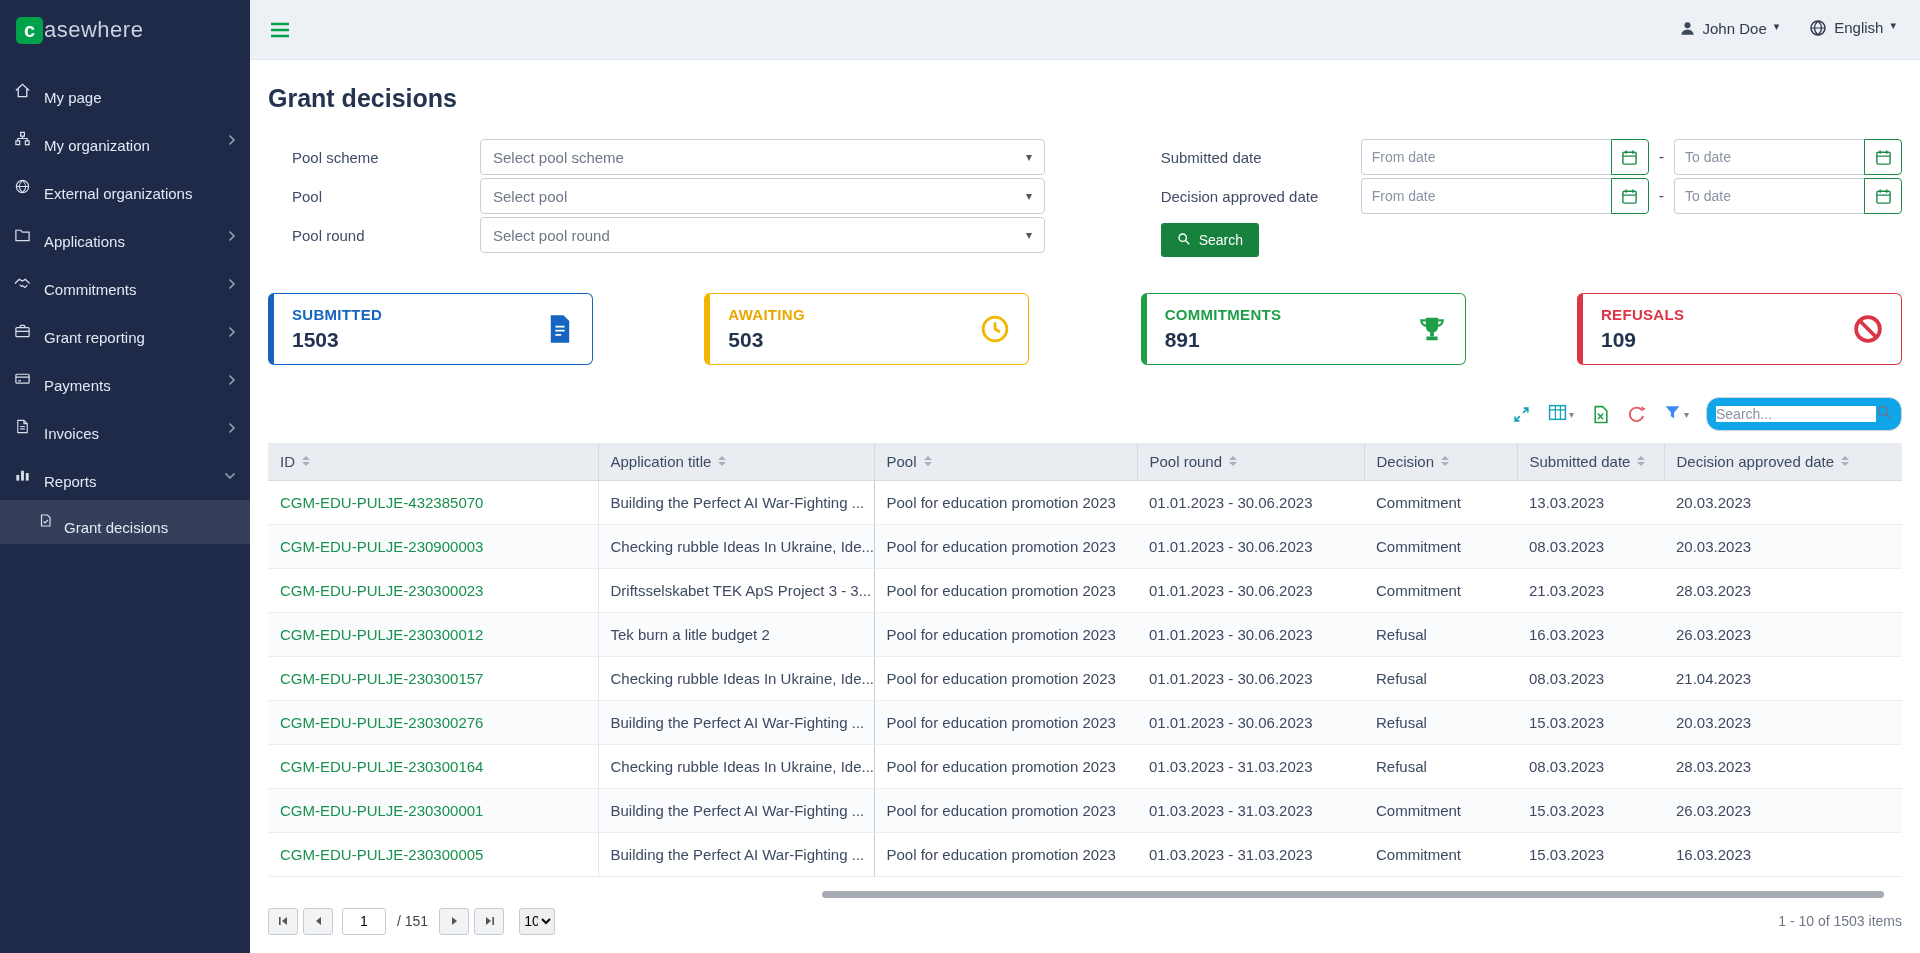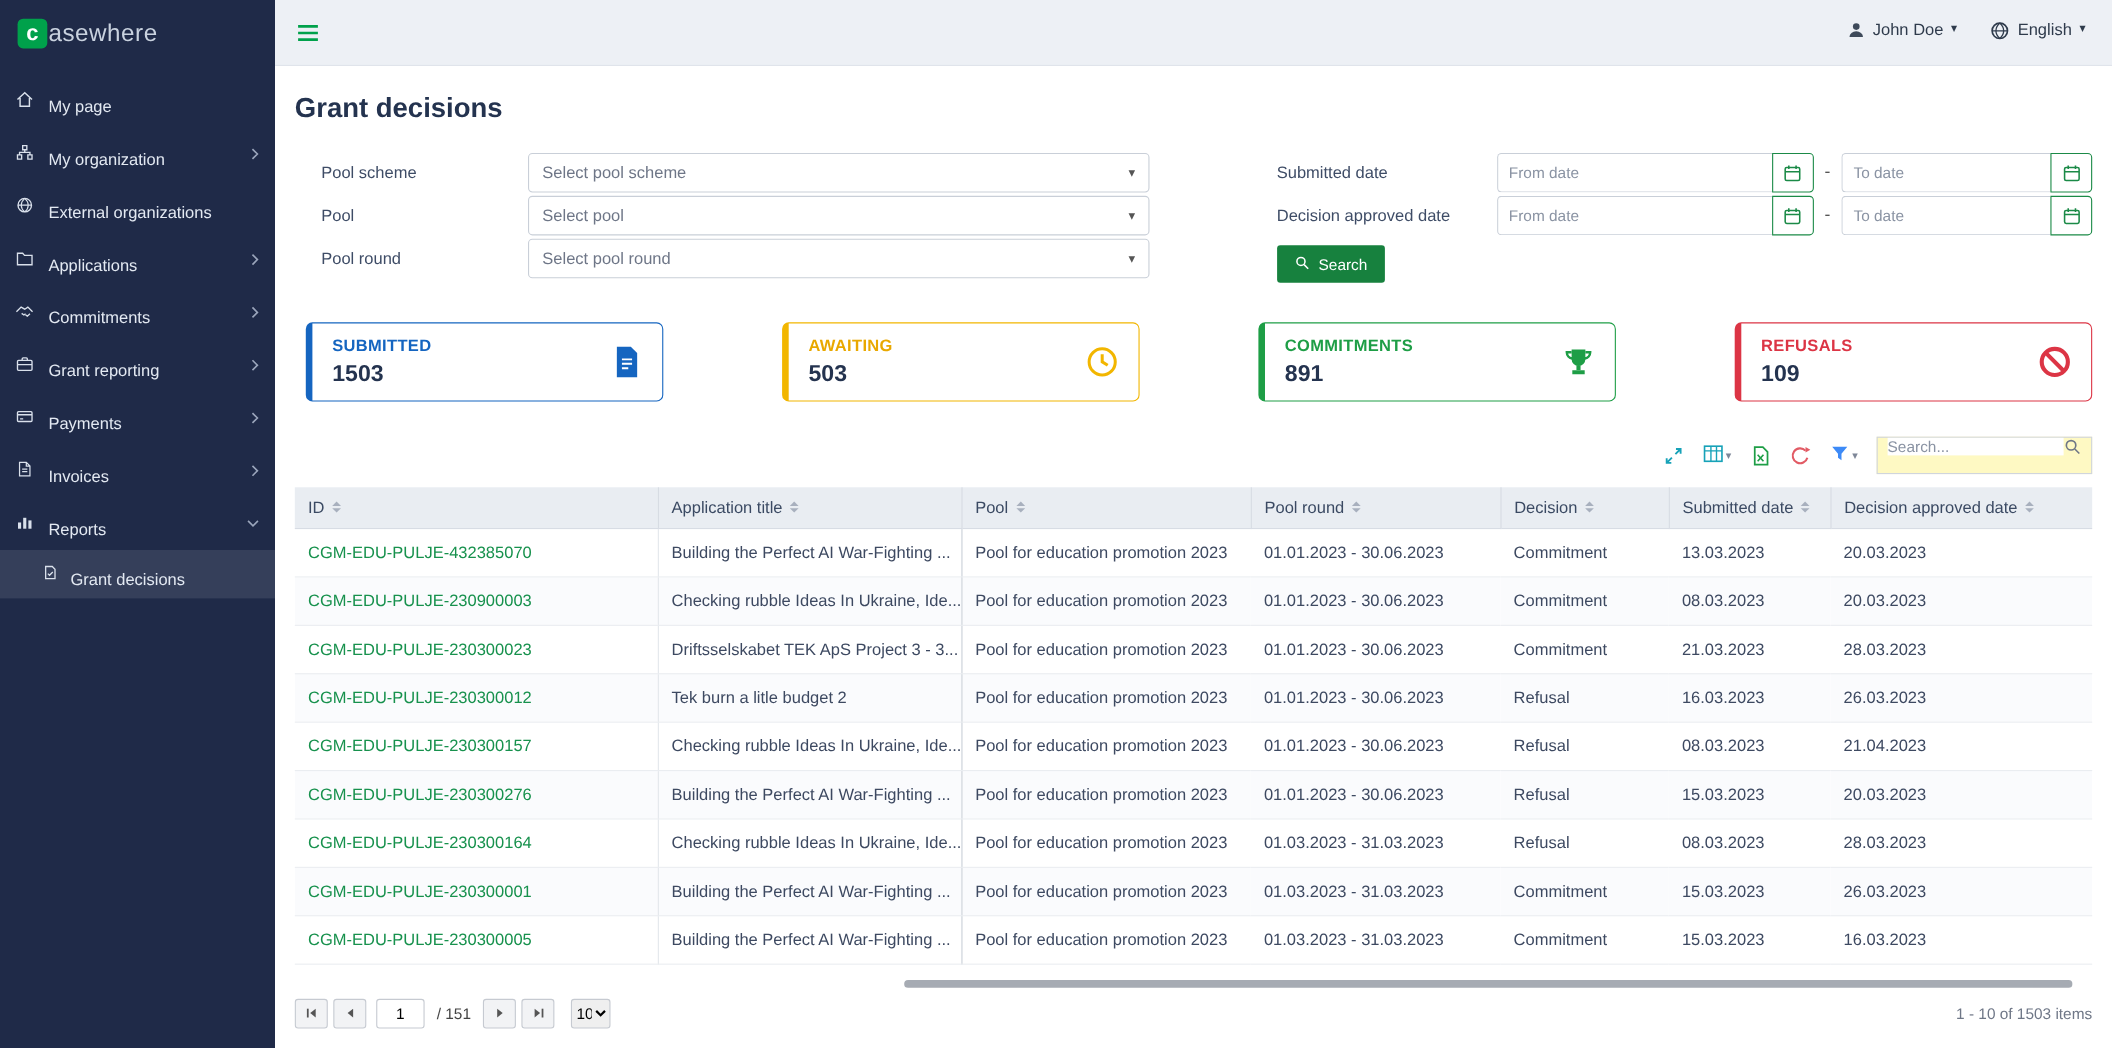--- a/index.html
+++ b/index.html
@@ -45,36 +45,36 @@
   .dgroup { display: flex; }
   .dinput { height: 36px; border: 1px solid #C9CFD8; border-right: none; border-radius: 4px 0 0 4px; padding: 0 10px; font-size: 14px; color: #333; outline: none; }
   .dinput.from { width: 250px; }
   .dinput.to { width: 190px; }
   .dinput::placeholder { color: #8A93A3; }
   .calbtn { width: 38px; height: 36px; background: #fff; border: 1px solid #1B8A47; border-radius: 0 4px 4px 0; display: flex; align-items: center; justify-content: center; cursor: pointer; }
   .dash { margin: 0 10px; color: #555; }
   .search-btn { margin-top: 6px; height: 34px; padding: 0 16px; background: #17813E; border: none; border-radius: 3px; color: #fff; font-size: 14px; font-family: inherit; display: inline-flex; align-items: center; gap: 8px; cursor: pointer; }
 
   
-  .stats { margin-top: 36px; display: flex; justify-content: space-between; margin-left: 10px; }
+  .stats { margin-top: 36px; display: flex; justify-content: space-between; }
   .stat { width: 325px; height: 72px; background: #fff; border-radius: 6px; display: flex; align-items: center; padding: 0 18px; cursor: pointer; }
   .stat-text { display: flex; flex-direction: column; gap: 5px; }
   .stat-label { font-size: 15px; font-weight: 700; letter-spacing: .3px; }
   .stat-value { font-size: 21px; font-weight: 700; color: #24334F; }
   .stat-icon { margin-left: auto; display: flex; }
   .stat.blue   { border: 1px solid #1565C0; border-left: 6px solid #1565C0; }  .stat.blue .stat-label { color: #1565C0; }
   .stat.yellow { border: 1px solid #F2B600; border-left: 6px solid #F2B600; }  .stat.yellow .stat-label { color: #E9A800; }
   .stat.green  { border: 1px solid #1E9E46; border-left: 6px solid #1E9E46; }  .stat.green .stat-label { color: #1E9E46; }
   .stat.red    { border: 1px solid #DC3545; border-left: 6px solid #DC3545; }  .stat.red .stat-label { color: #DC3545; }
 
   
   .grid-toolbar { margin-top: 32px; display: flex; justify-content: flex-end; align-items: center; gap: 17px; }
   .tool-btn { display: flex; align-items: center; gap: 2px; cursor: pointer; background: none; border: none; padding: 0; }
   .mini-caret { font-size: 10px; color: #7E8798; }
-  .gsearch { width: 196px; height: 34px; border: 1px solid #D0D5DD; border-radius: 0; display: flex; align-items: flex-start; padding: 0 9px; background: #fef9c3; }
+  .gsearch { width: 196px; height: 34px; border: 1px solid #D0D5DD; border-radius: 13px; display: flex; align-items: center; padding: 0 9px; background: #0ea5e9; }
   .gsearch input { border: none; outline: none; flex: 1; font-size: 14px; font-family: inherit; color: #333; min-width: 0; }
   .gsearch input::placeholder { color: #8A93A3; }
 
   
   table { margin-top: 12px; width: 1634px; border-collapse: collapse; table-layout: fixed; }
   thead th { height: 37px; background: #E9EDF2; border-bottom: 1px solid #D7DCE4; border-right: 1px solid #D5DAE2; padding: 0 12px; text-align: left; font-weight: 400; font-size: 15px; color: #3B4A63; cursor: pointer; }
   thead th:last-child { border-right: none; }
   .th-inner { display: flex; align-items: center; }
   .sort { display: inline-flex; flex-direction: column; gap: 2px; margin-left: 7px; }
   .sort i { width: 0; height: 0; border-left: 4px solid transparent; border-right: 4px solid transparent; display: block; }

